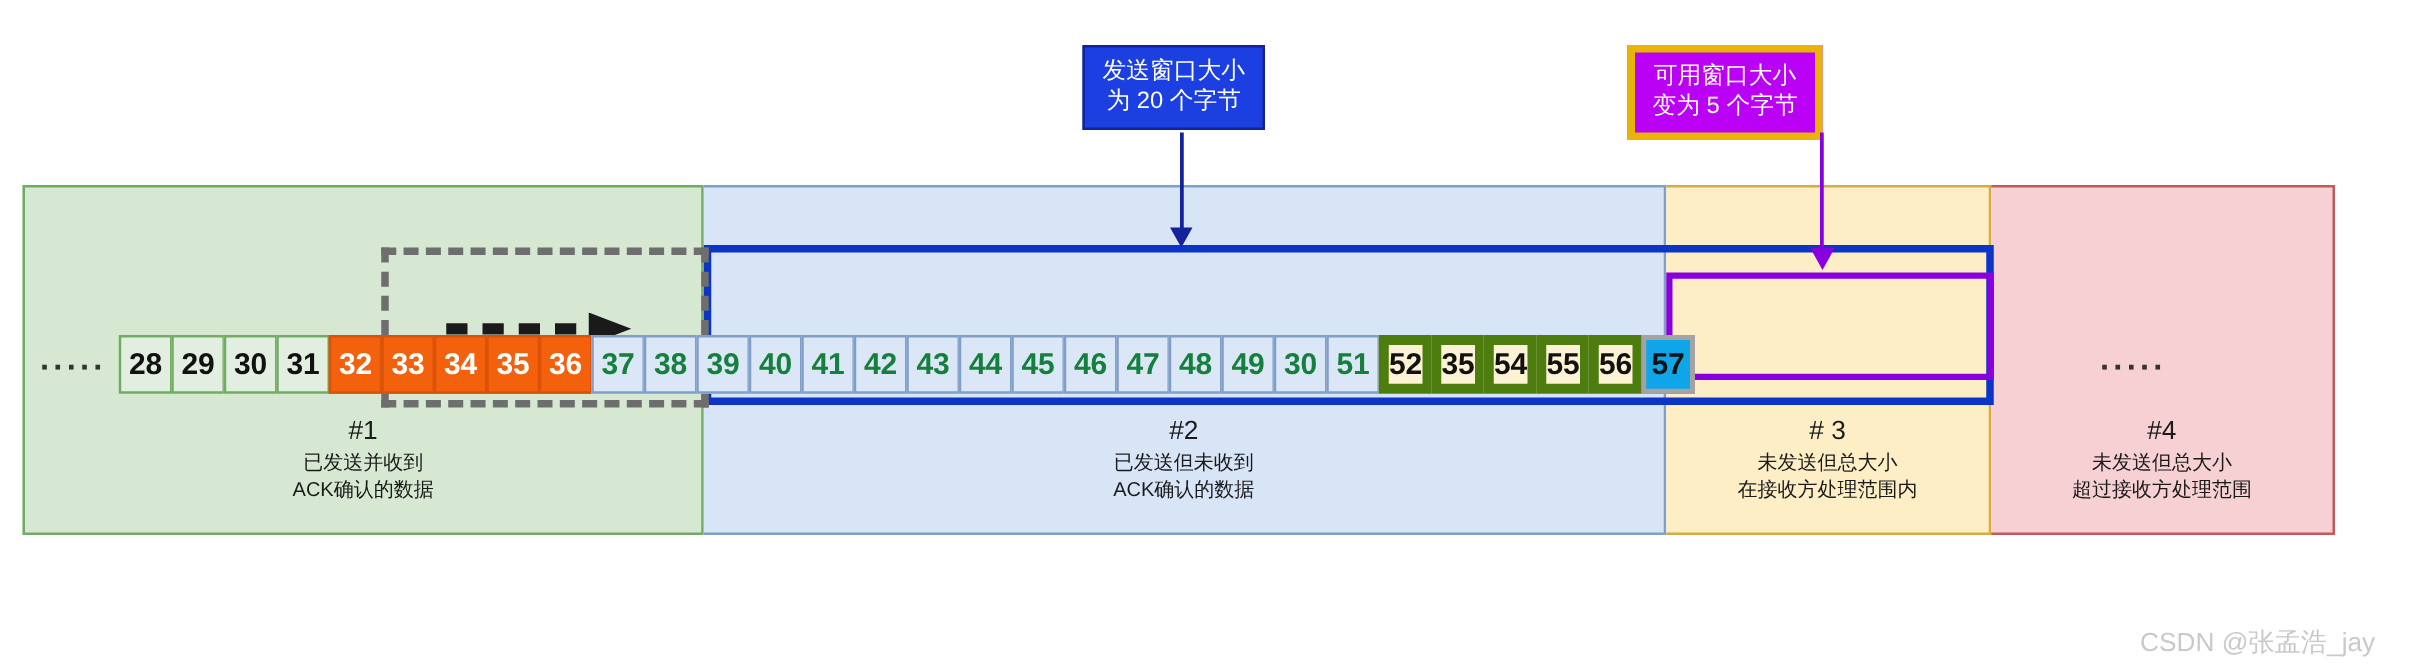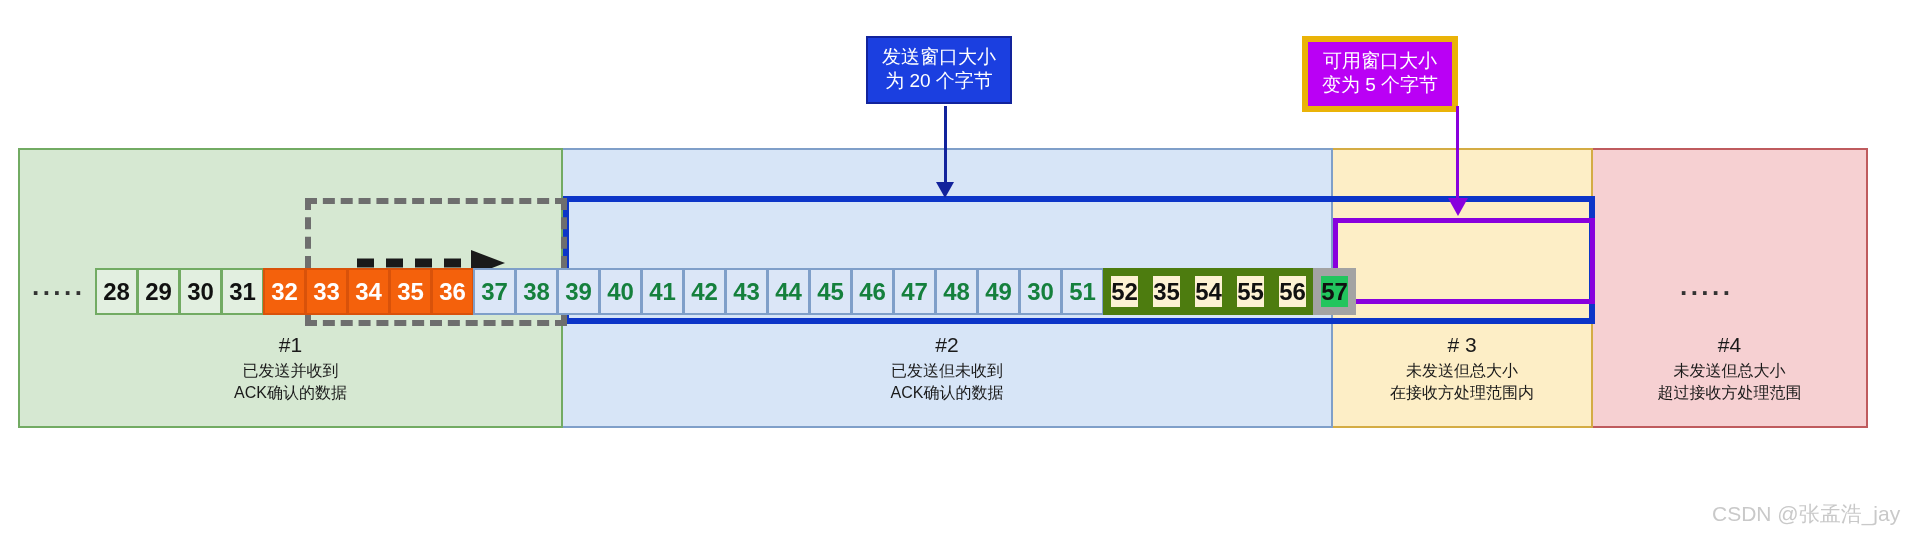--- a/index.html
+++ b/index.html
@@ -29,21 +29,21 @@
   .cell{
     width:43px;height:47px;box-sizing:border-box;
     display:flex;align-items:center;justify-content:center;
     font-size:24px;font-weight:bold;margin-left:-1px;
   }
   .cell:first-child{margin-left:0;}
   .cell.green {background:#e2efe0;border:2px solid #72ab63;color:#111;}
   .cell.orange{background:#f4610c;border:2px solid #d9520a;color:#ffffff;}
   .cell.blue  {background:#dbe6f7;border:2px solid #7f9fc9;color:#15803d;}
   .cell.yellow{background:#fdf2d3;border:8px solid #4d7c0f;color:#111;}
-  .cell.red   {background:#22c55e;border:8px solid #a3a3a3;color:#111;}
+  .cell.red   {background:#0ea5e9;border:4px solid #a3a3a3;color:#111;}
 
   .ellipsis{position:absolute;font-size:26px;letter-spacing:2px;color:#333;font-weight:bold;}
   #ellipsis-left{left:32px;top:278px;}
   #ellipsis-right{left:1680px;top:278px;}
 
   
   #send-window{
     position:absolute;left:563px;top:196px;width:1032px;height:128px;
     border:6px solid #0c35c8;box-sizing:border-box;background:transparent;
   }

